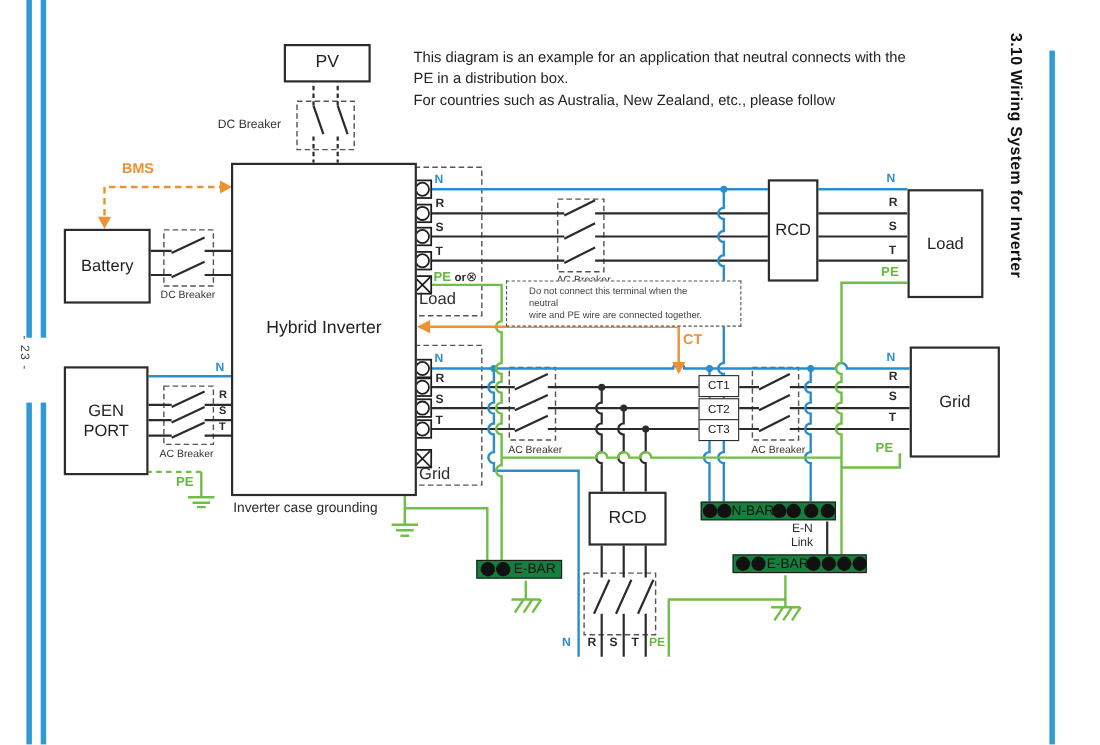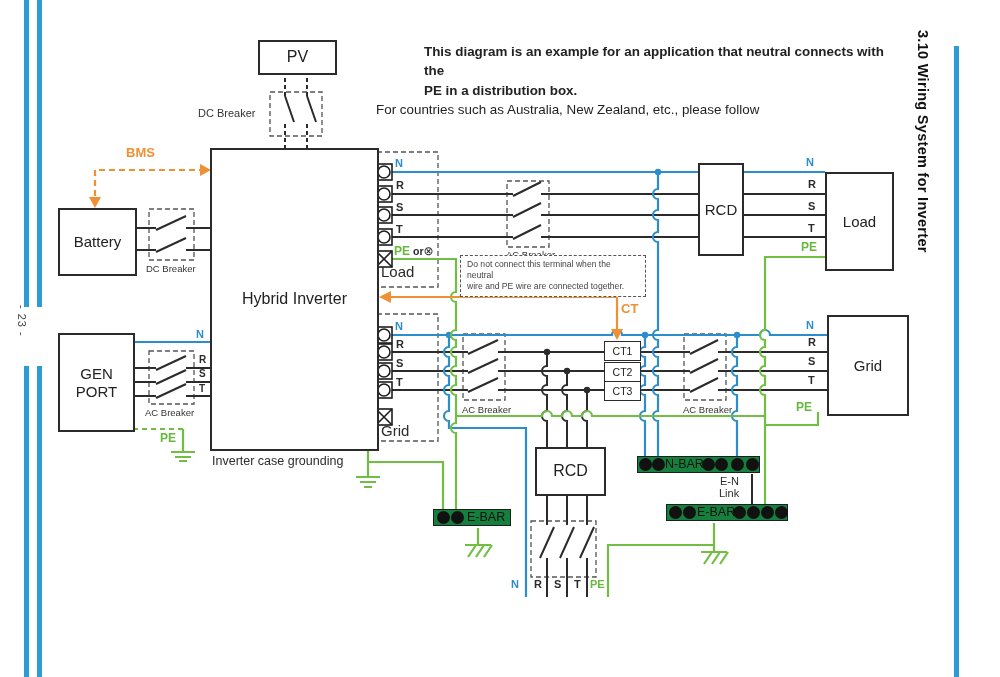--- a/index.html
+++ b/index.html
@@ -10,28 +10,28 @@
        flex-direction:column;align-items:center;justify-content:center;
        font-size:15px;color:#222;z-index:2;line-height:1.15;}
   .lbl{position:absolute;z-index:3;font-size:11px;font-weight:bold;white-space:nowrap;text-align:center;}
   .c-blue{color:#2b8dcb;} .c-green{color:#67b83e;} .c-orange{color:#ee9033;}
   .bar{position:absolute;background:#2e9bd5;width:5px;z-index:2;}
   .smalllbl{font-size:9.5px;font-weight:normal;color:#333;}
   .bigbar{position:absolute;background:#15803d;border:1.8px solid #1d1d1d;z-index:2;height:15px;}
   .bardot{position:absolute;top:1px;width:13px;height:13px;border-radius:50%;background:#111;}
   .barlbl{position:absolute;top:0px;font-size:12.5px;color:#111;font-weight:normal;white-space:nowrap;}
   .notebox{position:absolute;z-index:3;border:1.3px dashed #555;background:#fff;
-           font-size:8.6px;color:#444;line-height:1.3;padding:3px 6px;font-weight:normal;}
+           font-size:8.6px;color:#444;line-height:1.3;padding:3px 20px;font-weight:normal;}
   #intro{position:absolute;left:376px;top:42px;width:515px;z-index:3;font-size:13.4px;line-height:1.44;color:#222;}
-  #intro .b{font-weight:bold;margin-left:48px;}
+  #intro .b{font-weight:normal;}
   #side-title{position:absolute;left:915px;top:30px;height:330px;z-index:3;
       writing-mode:vertical-rl;font-size:14.5px;font-weight:bold;color:#111;letter-spacing:.3px;}
   #page-num{position:absolute;left:16px;top:305px;height:62px;z-index:3;
       writing-mode:vertical-rl;font-size:11px;color:#444;letter-spacing:1px;font-weight:normal;}
-  .ct{font-size:10.5px;border-width:1.8px;}
+  .ct{font-size:10.5px;border-width:1.8px;margin-left:31px;}
 </style>
 </head>
 <body>
 
 <div id="page">
 
   <div class="bar" style="left:24px;top:0;height:307px"></div>
   <div class="bar" style="left:37px;top:0;height:307px"></div>
   <div class="bar" style="left:24px;top:366px;height:311px"></div>
   <div class="bar" style="left:37px;top:366px;height:311px"></div>
@@ -205,21 +205,21 @@
     <span class="bardot" style="left:108px"></span>
   </div>
 
   <div class="lbl smalllbl" style="left:198px;top:107px;font-size:11px">DC Breaker</div>
   <div class="lbl smalllbl" style="left:146px;top:263px">DC Breaker</div>
   <div class="lbl smalllbl" style="left:145px;top:407px">AC Breaker</div>
   <div class="lbl smalllbl" style="left:506px;top:249px">AC Breaker</div>
   <div class="lbl smalllbl" style="left:462px;top:404px">AC Breaker</div>
   <div class="lbl smalllbl" style="left:683px;top:404px">AC Breaker</div>
 
-  <div class="lbl c-orange" style="left:126px;top:145px;font-size:13px">BMS</div>
+  <div class="lbl c-orange" style="left:111px;top:145px;font-size:13px">BMS</div>
   <div class="lbl c-orange" style="left:621px;top:301px;font-size:13px">CT</div>
 
   <div class="lbl c-blue" style="left:196px;top:328px">N</div>
   <div class="lbl" style="left:199px;top:354px;font-size:10px">R</div>
   <div class="lbl" style="left:199px;top:368px;font-size:10px">S</div>
   <div class="lbl" style="left:199px;top:383px;font-size:10px">T</div>
   <div class="lbl c-green" style="left:160px;top:431px;font-size:12px">PE</div>
 
   <div class="lbl c-blue" style="left:395px;top:157px">N</div>
   <div class="lbl" style="left:396px;top:179px">R</div>

